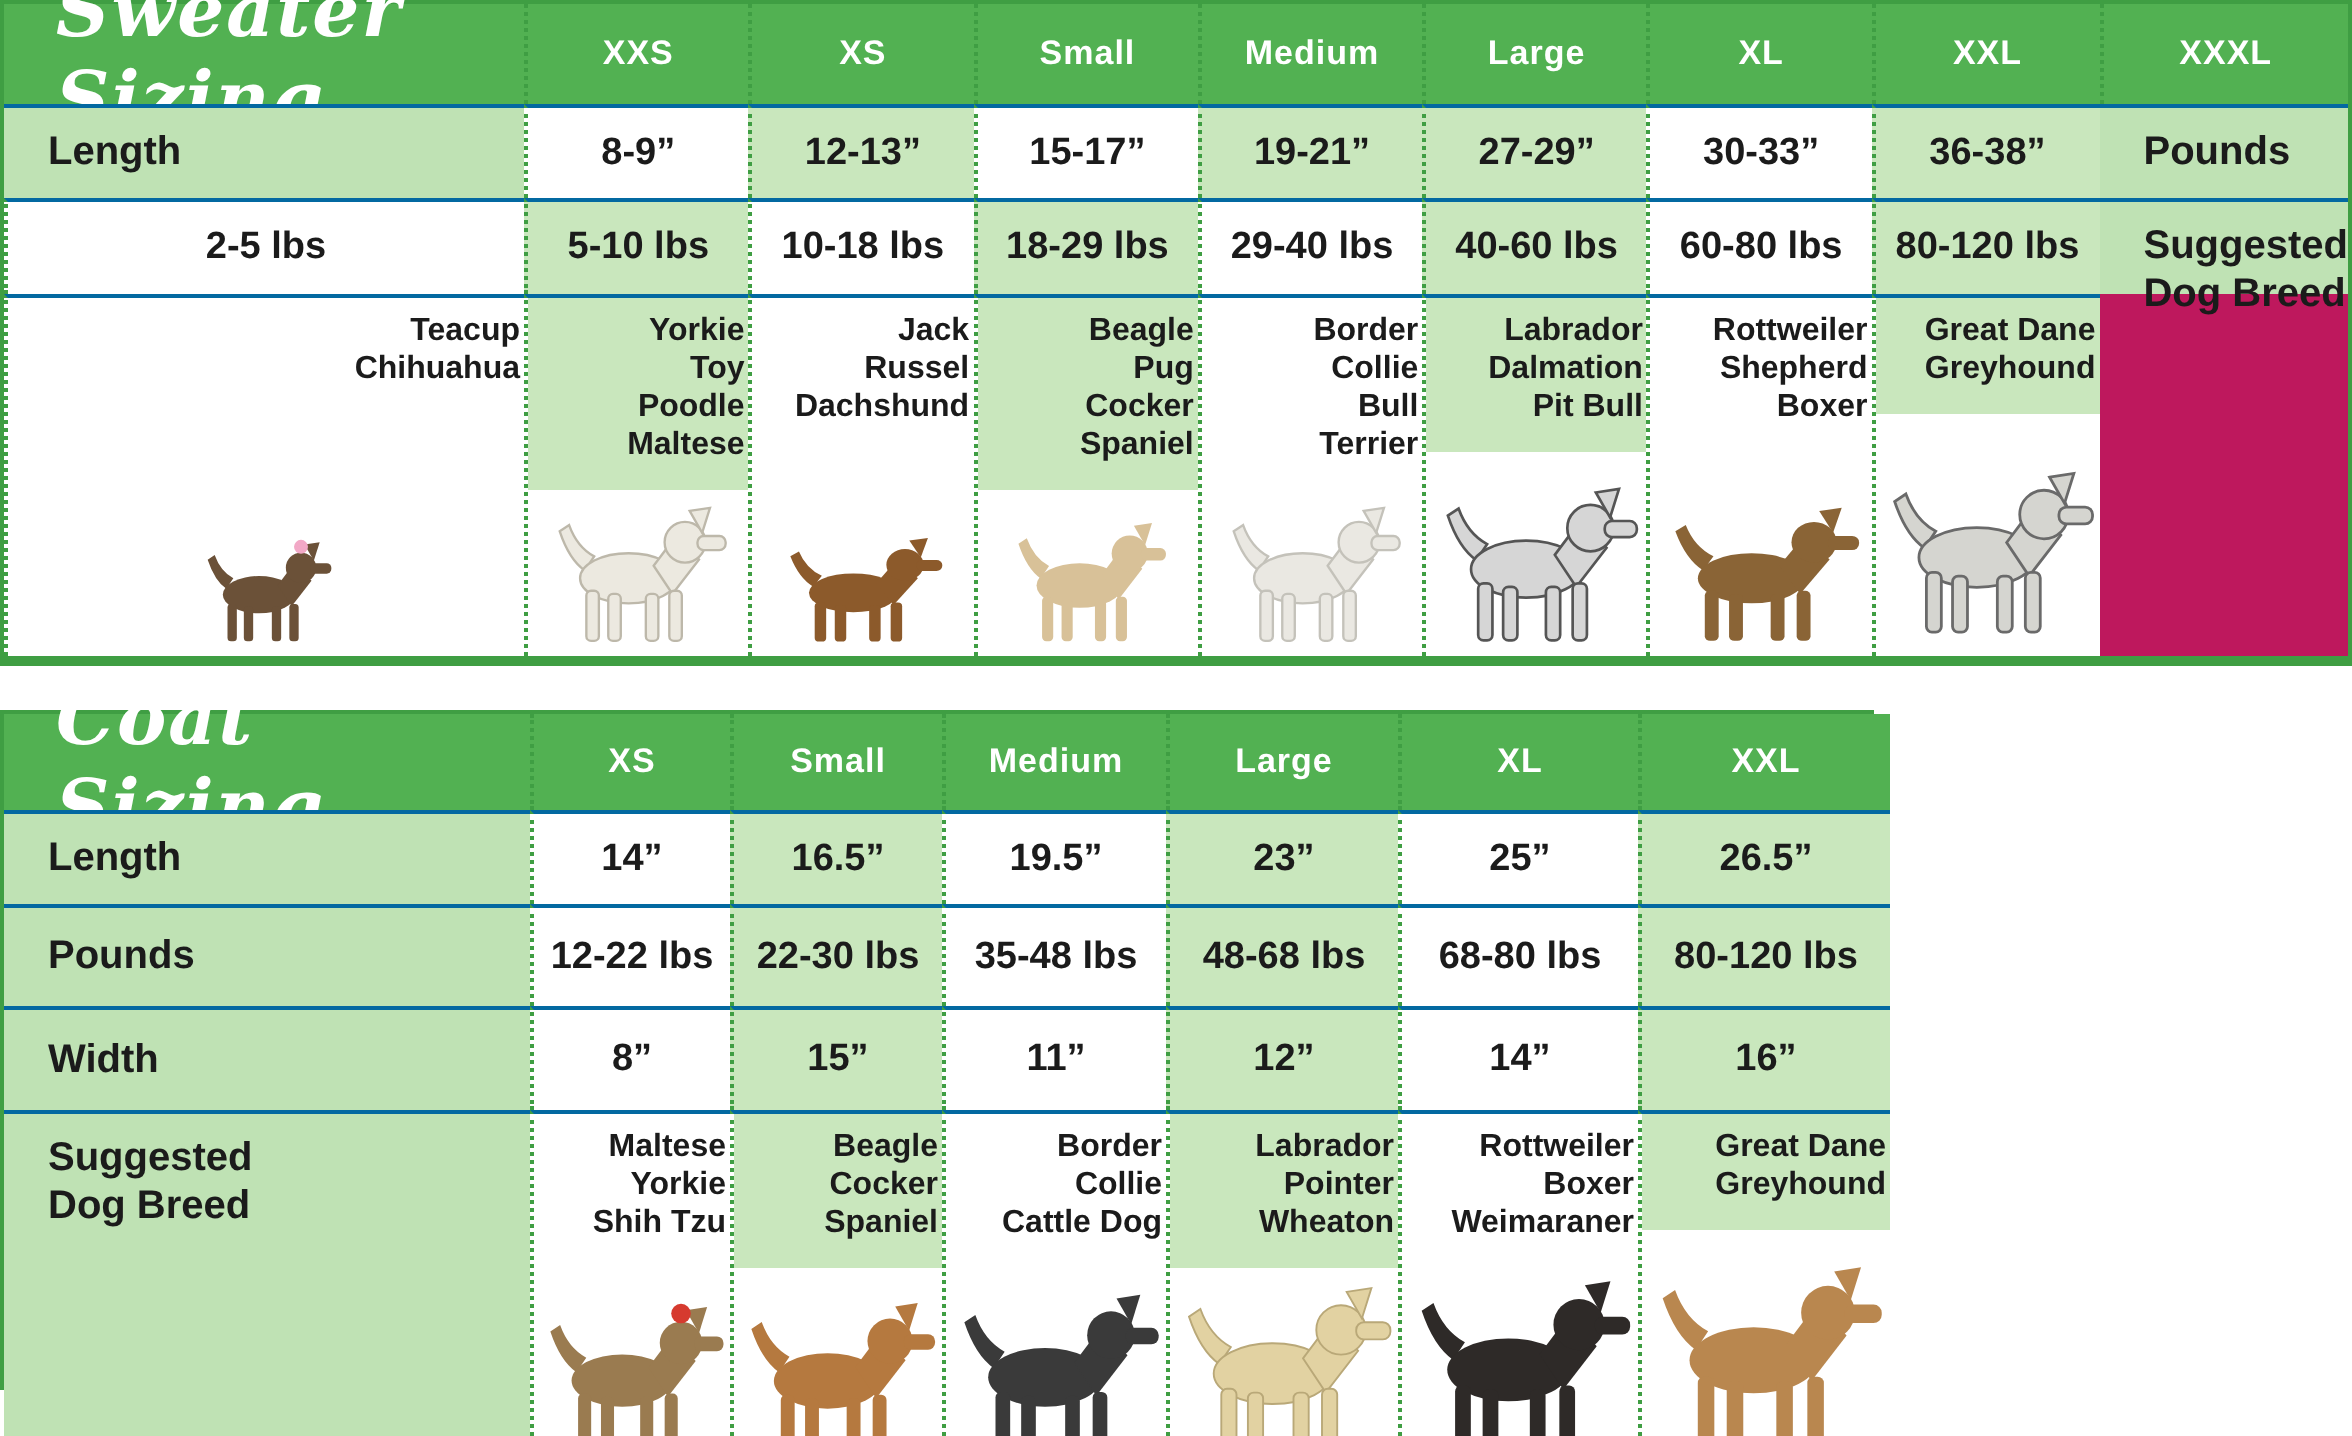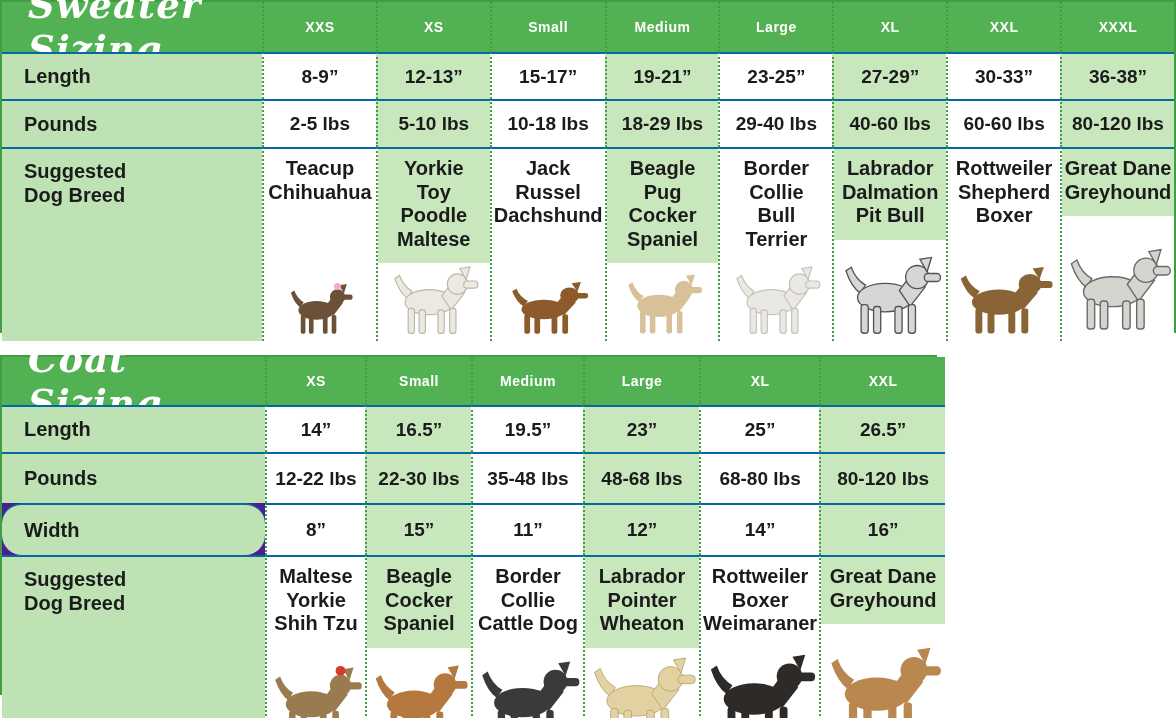--- a/index.html
+++ b/index.html
@@ -1,40 +1,40 @@
 <!DOCTYPE html>
 <html><head>
 <meta charset="utf-8">
 <style>
   html,body{margin:0;padding:0;background:#ffffff;}
   body{width:1176px;height:718px;font-family:"Liberation Sans",sans-serif;color:#1b1b1b;overflow:hidden;}
 
-  .tbl{display:grid;box-sizing:border-box;border:2px solid #3f9e43;border-bottom-width:5px;background:#4c1d95;}
+  .tbl{display:grid;box-sizing:border-box;border:2px solid #3f9e43;border-bottom-width:5px;background:#be185d;}
   #sweater-table{width:1176px;height:333px;grid-template-columns:260px repeat(8,1fr);grid-template-rows:50px 47px 48px auto;}
   #coat-table{width:937px;height:340px;margin-top:22px;grid-template-columns:263px repeat(6,1fr);grid-template-rows:48px 47px 51px 52px auto;}
 
   .cell{box-sizing:border-box;display:flex;align-items:center;justify-content:center;}
   .col{border-left:2px dotted #3f9e43;}
   .rline{border-top:2px solid #0369a1;}
 
   .title-cell{background:#52b152;justify-content:flex-start;padding-left:26px;color:#ffffff;
     font-family:"DejaVu Serif",serif;font-style:italic;font-weight:700;font-size:37px;letter-spacing:1px;}
-  .hdr{background:#52b152;color:#ffffff;font-weight:700;font-size:14px;letter-spacing:.5px;}
+  .hdr{background:#52b152;color:#ffffff;font-weight:700;font-size:17px;letter-spacing:.5px;}
 
   .lbl{background:#bfe2b4;justify-content:flex-start;padding-left:22px;font-weight:700;font-size:20px;}
   .lbl.top{align-items:flex-start;padding-top:10px;white-space:pre-line;line-height:1.2;}
   .val{background:#ffffff;font-weight:700;font-size:19px;}
   .val.alt{background:#c9e7bd;}
 
   .breed-cell{background:#ffffff;flex-direction:column;justify-content:flex-start;align-items:center;padding:0;}
-  .breed-names{width:100%;box-sizing:border-box;padding:8px 2px 12px;text-align:center;
-    font-weight:700;font-size:20px;line-height:1.18;white-space:pre-line;background:transparent;}
+  .breed-names{width:100%;box-sizing:border-box;padding:8px 2px 12px;text-align:right;
+    font-weight:700;font-size:16px;line-height:1.18;white-space:pre-line;background:transparent;}
   .breed-cell.alt .breed-names{background:#c9e7bd;}
 
-  .width-label{display:flex;align-items:center;gap:8px;border-radius:20px;}
+  .width-label{display:flex;align-items:center;gap:8px;}
   .width-note{font-size:14px;font-weight:700;line-height:1.1;white-space:pre-line;}
 
   .dog{margin-top:auto;margin-bottom:6px;flex-shrink:0;}
   .d0{height:54px;width:70px;}  .d1{height:72px;width:94px;}  .d2{height:56px;width:86px;}
   .d3{height:64px;width:84px;}  .d4{height:72px;width:94px;}  .d5{height:82px;width:107px;}
   .d6{height:72px;width:104px;} .d7{height:94px;width:112px;}
   .c0{height:82px;width:98px;}  .c1{height:82px;width:104px;} .c2{height:86px;width:110px;}
   .c3{height:90px;width:114px;} .c4{height:94px;width:118px;} .c5{height:104px;width:124px;}
   .hidden-defs{position:absolute;width:0;height:0;overflow:hidden;}
 </style>
@@ -67,33 +67,32 @@
   <div class="cell hdr col">Large</div>
   <div class="cell hdr col">XL</div>
   <div class="cell hdr col">XXL</div>
   <div class="cell hdr col">XXXL</div>
 
   <div class="cell lbl rline">Length</div>
   <div class="cell val col rline">8-9”</div>
   <div class="cell val alt col rline">12-13”</div>
   <div class="cell val col rline">15-17”</div>
   <div class="cell val alt col rline">19-21”</div>
-  <div class="cell val col rline">23-25”</div>
   <div class="cell val alt col rline">27-29”</div>
   <div class="cell val col rline">30-33”</div>
   <div class="cell val alt col rline">36-38”</div>
 
   <div class="cell lbl rline">Pounds</div>
   <div class="cell val col rline">2-5 lbs</div>
   <div class="cell val alt col rline">5-10 lbs</div>
   <div class="cell val col rline">10-18 lbs</div>
   <div class="cell val alt col rline">18-29 lbs</div>
   <div class="cell val col rline">29-40 lbs</div>
   <div class="cell val alt col rline">40-60 lbs</div>
-  <div class="cell val col rline">60-60 lbs</div>
+  <div class="cell val col rline">60-80 lbs</div>
   <div class="cell val alt col rline">80-120 lbs</div>
 
   <div class="cell lbl top rline">Suggested
 Dog Breed</div>
   <div class="cell breed-cell col rline">
     <div class="breed-names">Teacup
 Chihuahua</div>
     <svg class="dog d0" viewBox="0 0 120 92">
       <use href="#dog-shape" fill="#6b5138"></use>
       <circle cx="90" cy="9" r="6" fill="#f2a8c6"></circle>

